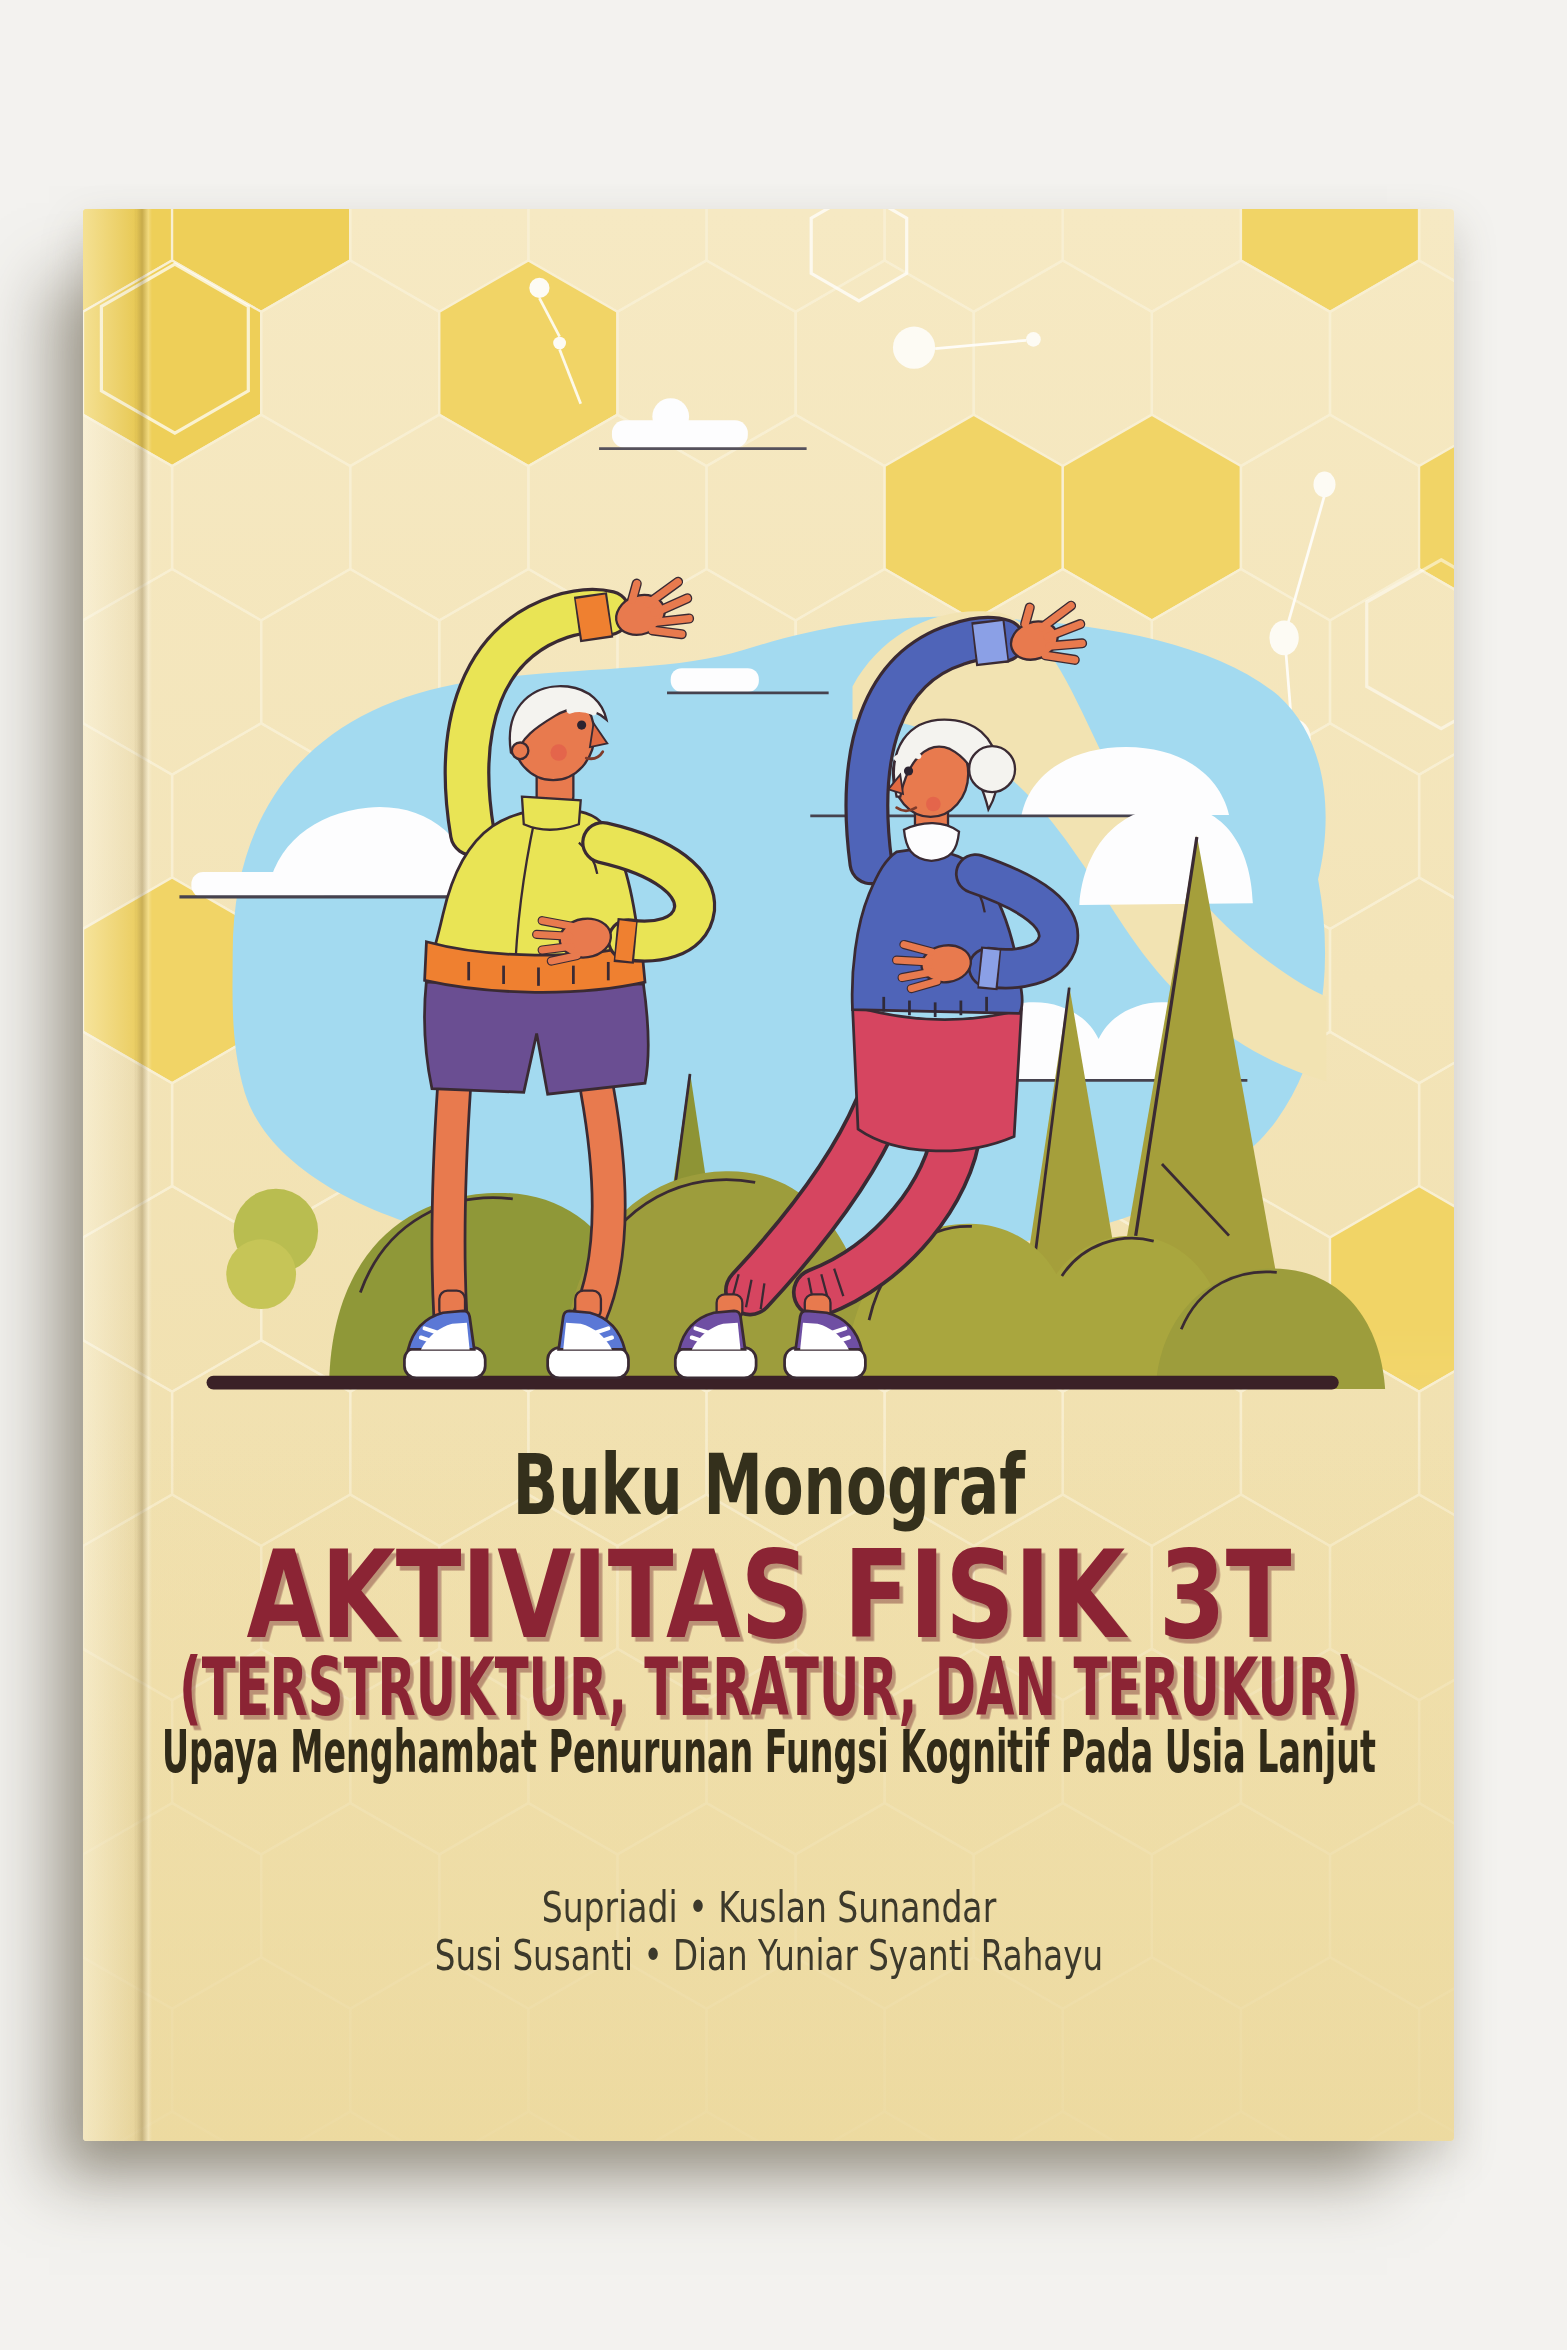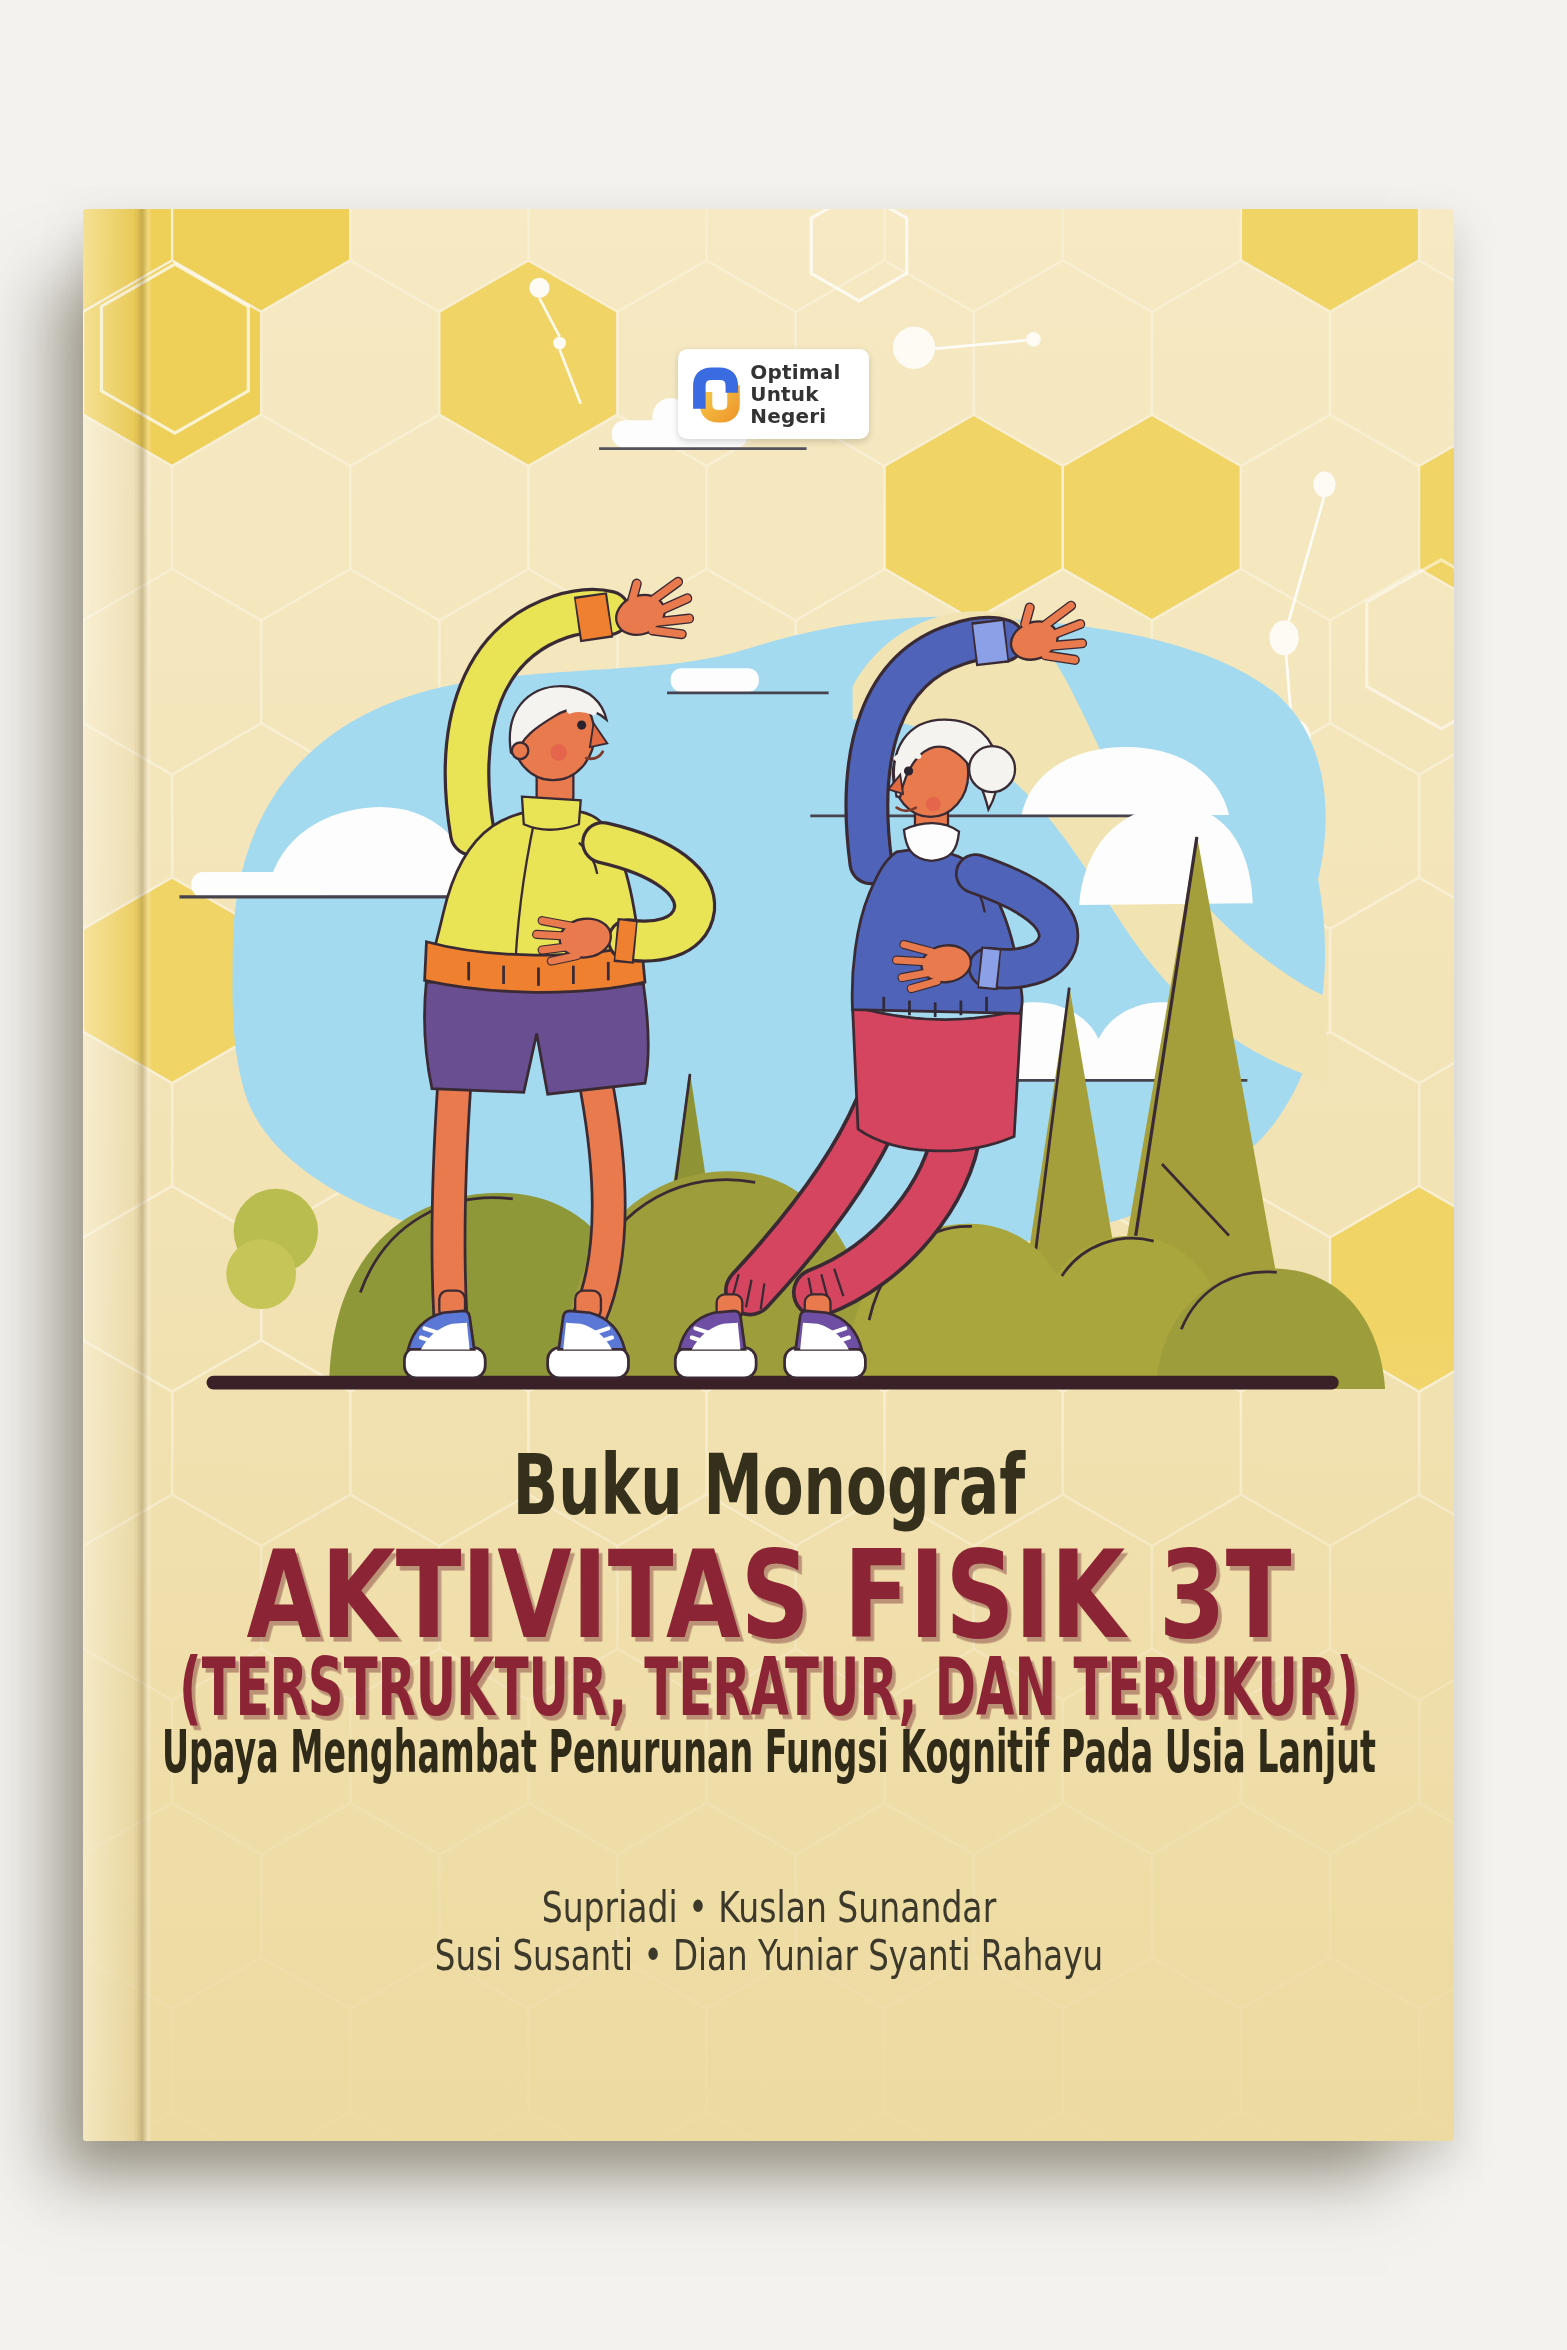--- a/index.html
+++ b/index.html
@@ -458,37 +458,20 @@
           <g stroke="#e87a4e" stroke-width="7.5" stroke-linecap="round">
               <path d="M 924,809 L 894,801"></path>
               <path d="M 922,820 L 886,818"></path>
               <path d="M 924,831 L 892,837"></path>
               <path d="M 930,841 L 902,849"></path>
             </g>
         </g>
       </g>
     </svg>
 
-    <div class="logo">
-      <svg width="50" height="59" viewBox="0 0 60 70">
-        <defs>
-          <linearGradient id="lg" x1="0" y1="0" x2="1" y2="1">
-            <stop offset="0" stop-color="#f6c94b"></stop>
-              <stop offset="1" stop-color="#ef9b2d"></stop>
-          </linearGradient>
-        </defs>
-        <path d="M 18,32 L 18,46 Q 18,61 33,61 L 36,61 Q 51,61 51,46 L 51,24" stroke="url(#lg)" stroke-width="15" fill="none"></path>
-        <path d="M 10,52 L 10,25 Q 10,10 25,10 L 34,10 Q 49,10 49,25 L 49,33" stroke="#3a6be0" stroke-width="15" fill="none"></path>
-      </svg>
-      <div class="logo-text">
-        <span>Optimal</span>
-        <span>Untuk</span>
-        <span>Negeri</span>
-      </div>
-    </div>
 
     <svg class="layer headline" viewBox="0 0 1493 2104">
       <text x="747" y="1421" font-size="92" text-anchor="middle" class="t-brown" textLength="558" lengthAdjust="spacingAndGlyphs">Buku Monograf</text>
       <text x="747" y="1555" font-size="132" text-anchor="middle" class="t-maroon" textLength="1138" lengthAdjust="spacingAndGlyphs">AKTIVITAS FISIK 3T</text>
       <text x="747" y="1640" font-size="88" text-anchor="middle" class="t-maroon" textLength="1285" lengthAdjust="spacingAndGlyphs">(TERSTRUKTUR, TERATUR, DAN TERUKUR)</text>
       <text x="747" y="1702" font-size="64" text-anchor="middle" class="t-dark" textLength="1322" lengthAdjust="spacingAndGlyphs">Upaya Menghambat Penurunan Fungsi Kognitif Pada Usia Lanjut</text>
       <text x="747" y="1866" font-size="47" text-anchor="middle" class="t-authors" textLength="495" lengthAdjust="spacingAndGlyphs">Supriadi • Kuslan Sunandar</text>
       <text x="747" y="1918" font-size="47" text-anchor="middle" class="t-authors" textLength="728" lengthAdjust="spacingAndGlyphs">Susi Susanti • Dian Yuniar Syanti Rahayu</text>
     </svg>
 

